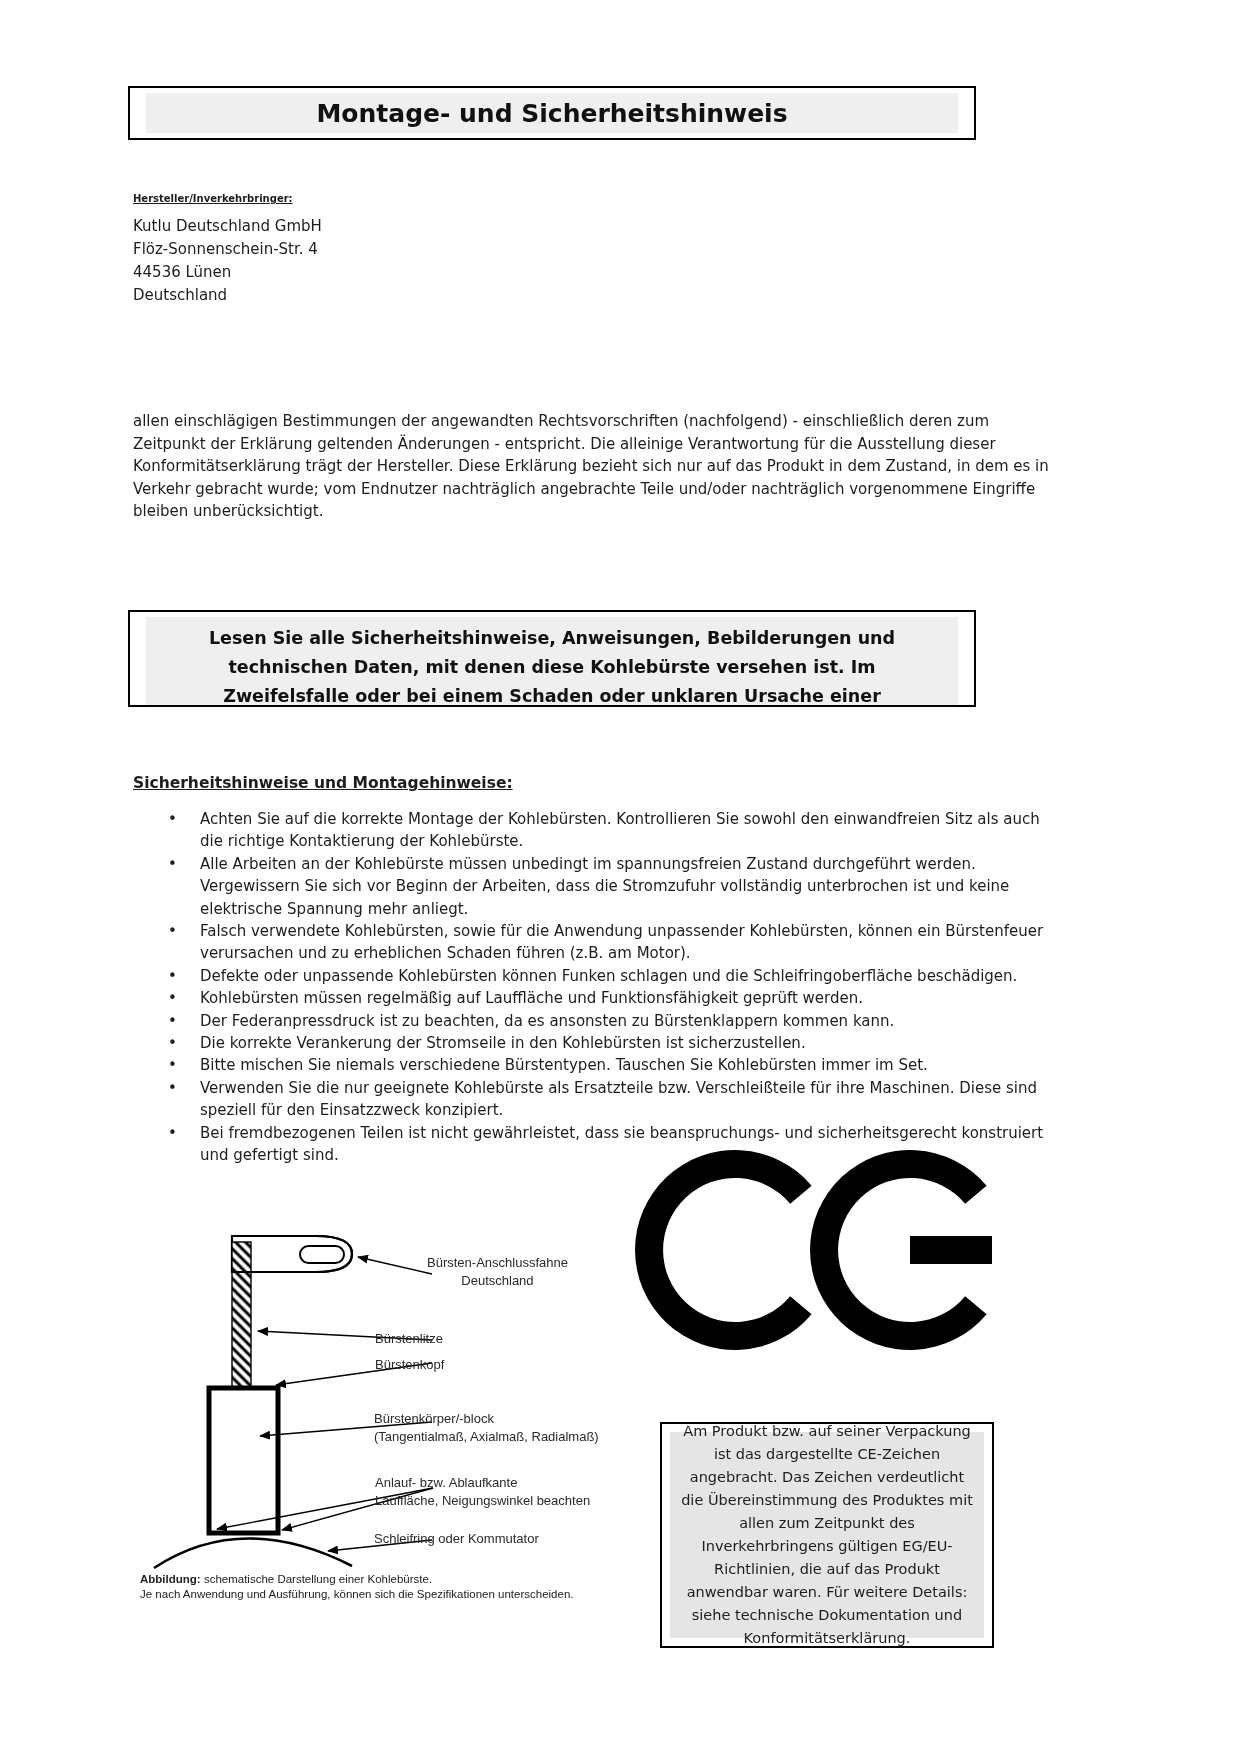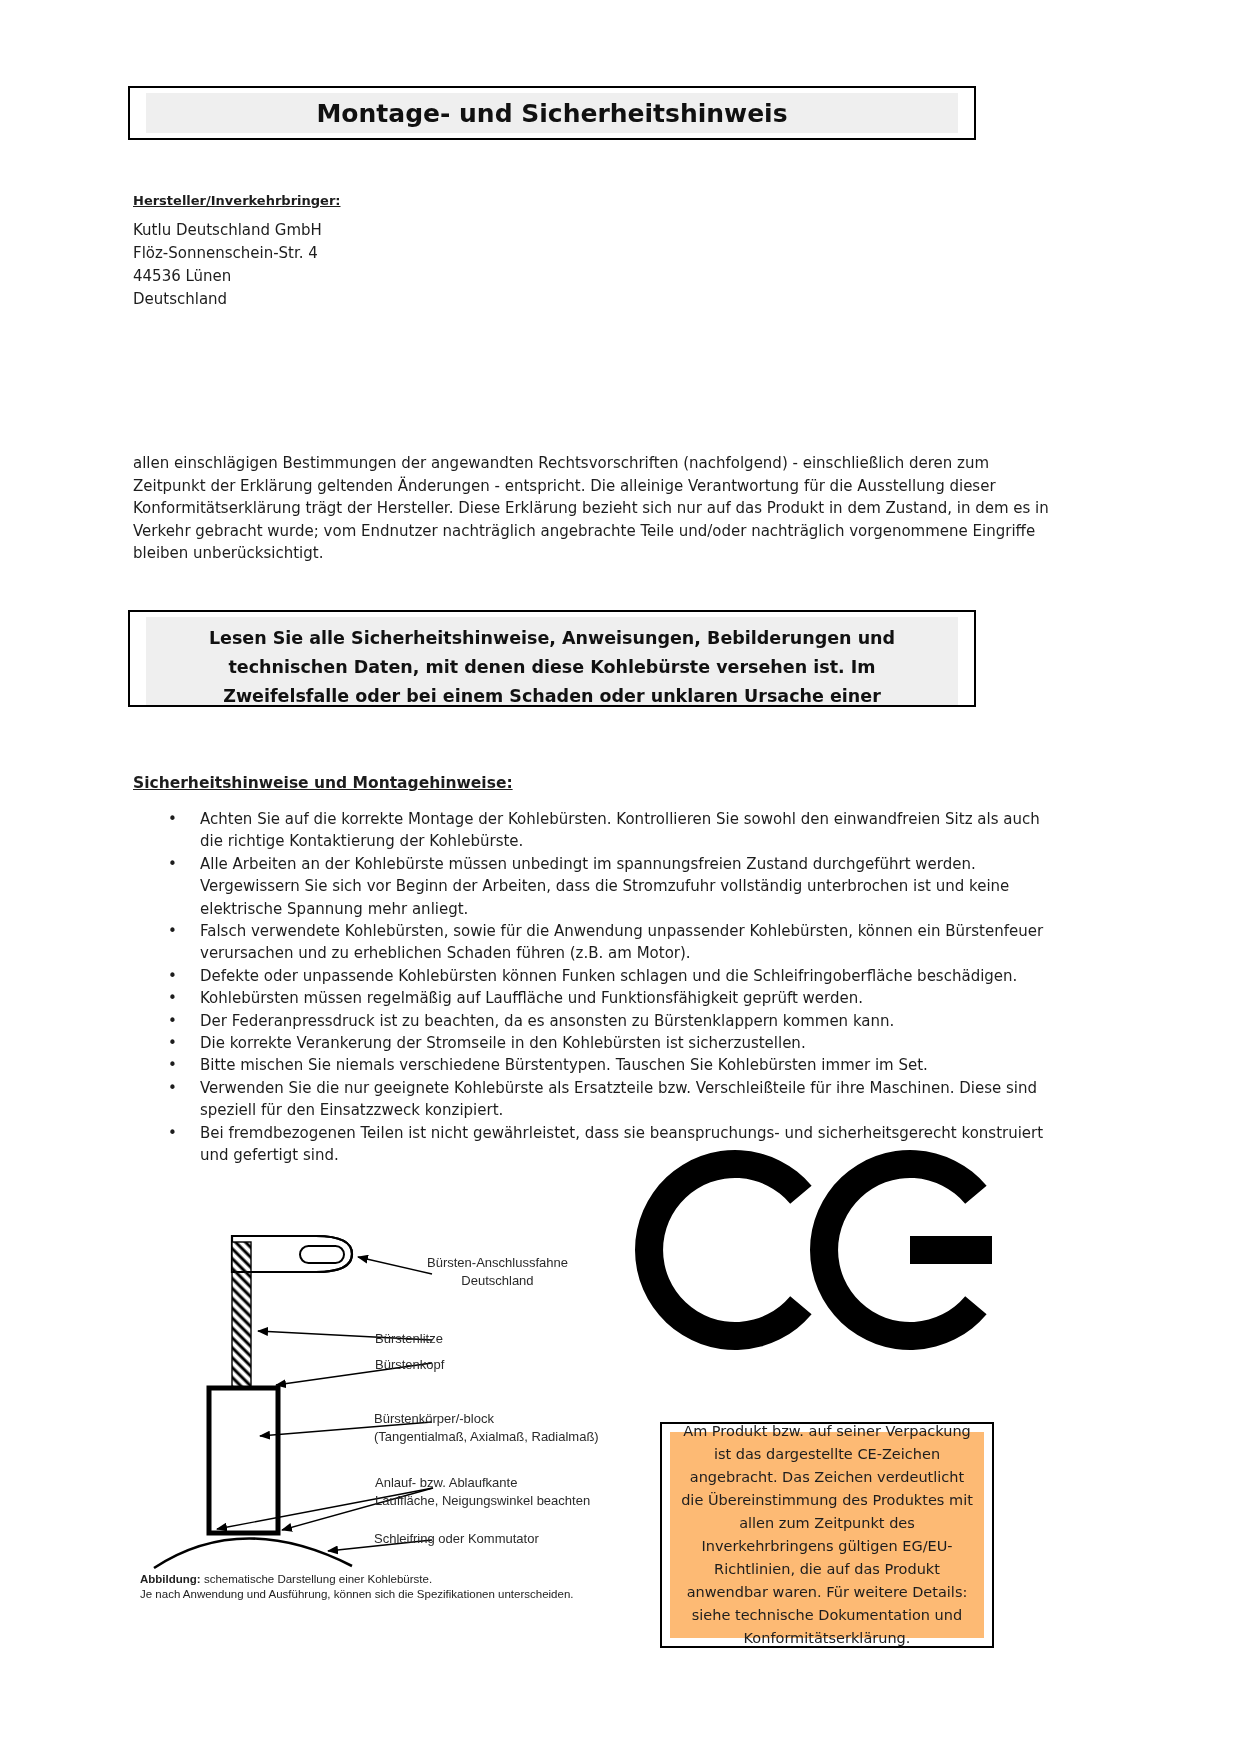--- a/index.html
+++ b/index.html
@@ -7,25 +7,25 @@
         font-family:"DejaVu Sans",sans-serif;color:#1d1d1d;overflow:hidden;}
   .abs{position:absolute;}
 
   
   .title-box{left:128px;top:86px;width:844px;height:50px;border:2px solid #000;}
   .title-inner{position:absolute;left:16px;right:16px;top:5px;bottom:5px;background:#efefef;
                display:flex;align-items:center;justify-content:center;}
   .title-text{font-size:25px;font-weight:bold;color:#111;}
 
   
-  .body-text{font-size:15px;line-height:22.5px;margin-top:42px;}
+  .body-text{font-size:15px;line-height:22.5px;}
   .b-u{font-weight:bold;text-decoration:underline;}
 
   .mfr{left:133px;top:193px;width:600px;}
-  .mfr-head{font-size:13px;margin-bottom:11px;}
+  .mfr-head{font-size:10px;margin-bottom:11px;}
   .mfr-line{font-size:15px;line-height:23px;}
 
   .product{left:133px;top:322px;width:900px;}
   .prod-row{display:flex;font-size:15px;line-height:25px;}
   .prod-label{width:132px;flex:0 0 132px;}
 
   .para1{left:133px;top:410px;width:916px;}
   .para2{left:133px;top:544px;width:916px;}
 
   
@@ -41,21 +41,21 @@
   .bullets li{position:relative;padding-left:67px;font-size:15px;line-height:22.4px;}
   .bullets li::before{content:"\2022";position:absolute;left:35px;top:0;}
 
   
   .dlabel{font-family:"Liberation Sans",sans-serif;font-size:13px;line-height:17.5px;color:#2a2a2a;}
   .caption{left:140px;top:1572px;font-family:"Liberation Sans",sans-serif;
            font-size:11.5px;line-height:15px;color:#222;width:440px;}
 
   
   .ce-box{left:660px;top:1422px;width:330px;height:222px;border:2px solid #000;}
-  .ce-inner{position:absolute;left:8px;right:8px;top:8px;bottom:8px;background:#fdba74;
+  .ce-inner{position:absolute;left:8px;right:8px;top:8px;bottom:8px;background:#e5e5e5;
             display:flex;align-items:center;justify-content:center;}
   .ce-text{font-size:14.5px;line-height:23px;text-align:center;padding:0 9px;color:#1d1d1d;}
 
   svg{display:block;}
 </style>
 </head>
 <body>
 
 <div class="page">
 

